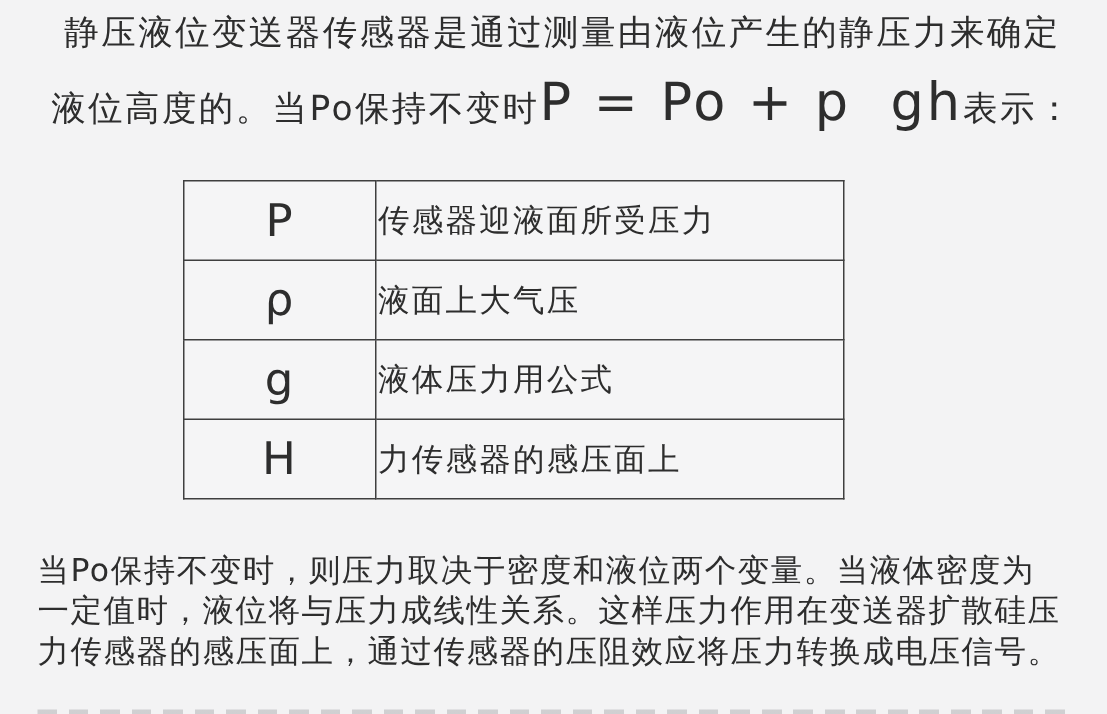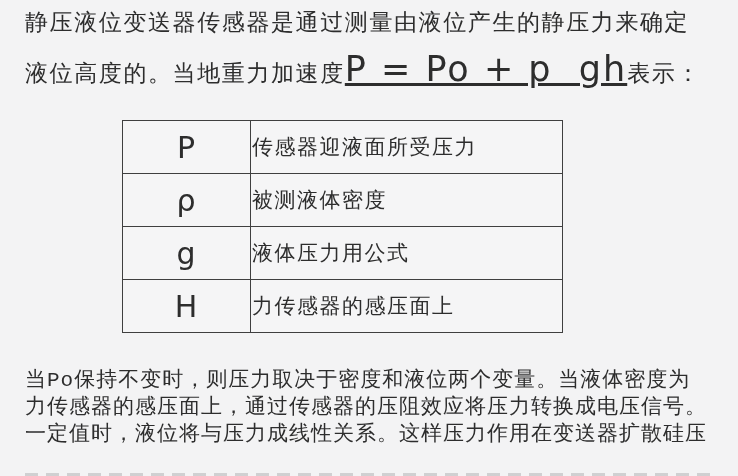--- a/index.html
+++ b/index.html
@@ -15,20 +15,21 @@
     color: #2d2d2d;
     font-family: "DejaVu Sans", "Liberation Sans", sans-serif;
   }
 
   
   .intro {
     position: absolute;
     left: 25px;
     top: 6px;
     width: 700px;
+    text-align: center;
   }
   .intro-line1 {
     font-size: 23px;
     letter-spacing: 1.6px;
     line-height: 32px;
     font-weight: 500;
     white-space: nowrap;
   }
   .intro-line2 {
     margin-top: 9px;
@@ -36,21 +37,20 @@
     letter-spacing: 1.6px;
     line-height: 44px;
     font-weight: 500;
     white-space: nowrap;
   }
   .formula {
     font-size: 35px;
     letter-spacing: 2px;
     white-space: pre;
     font-weight: 400;
-    text-decoration: underline;
   }
 
   
   .symbol-table {
     position: absolute;
     left: 122px;
     top: 120px;
     width: 441px;
     height: 213px;
     border-collapse: collapse;
@@ -77,21 +77,20 @@
   
   .footer {
     position: absolute;
     left: 25px;
     top: 367px;
     width: 705px;
     font-size: 21px;
     letter-spacing: 1px;
     line-height: 27px;
     font-weight: 500;
-    font-family: Liberation Mono, monospace;
   }
   .footer .f-line {
     white-space: nowrap;
   }
 
   
   .cropped-strip {
     position: absolute;
     left: 25px;
     bottom: 0;
@@ -104,44 +103,44 @@
     );
     opacity: 0.65;
   }
 </style>
 </head>
 <body>
 
 <div class="intro">
   <div class="intro-line1">静压液位变送器传感器是通过测量由液位产生的静压力来确定</div>
   <div class="intro-line2">
-    <span>液位高度的。当地重力加速度</span><span class="formula">P = Po + p  gh</span><span>表示：</span>
+    <span>液位高度的。当Po保持不变时</span><span class="formula">P = Po + p  gh</span><span>表示：</span>
   </div>
 </div>
 
 <table class="symbol-table">
   <tbody>
     <tr>
       <td class="sym">P</td>
       <td class="desc">传感器迎液面所受压力</td>
     </tr>
     <tr>
       <td class="sym">ρ</td>
-      <td class="desc">被测液体密度</td>
+      <td class="desc">液面上大气压</td>
     </tr>
     <tr>
       <td class="sym">g</td>
       <td class="desc">液体压力用公式</td>
     </tr>
     <tr>
       <td class="sym">H</td>
       <td class="desc">力传感器的感压面上</td>
     </tr>
   </tbody>
 </table>
 
 <div class="footer">
   <div class="f-line">当Po保持不变时，则压力取决于密度和液位两个变量。当液体密度为</div>
+  <div class="f-line">一定值时，液位将与压力成线性关系。这样压力作用在变送器扩散硅压</div>
   <div class="f-line">力传感器的感压面上，通过传感器的压阻效应将压力转换成电压信号。</div>
-  <div class="f-line">一定值时，液位将与压力成线性关系。这样压力作用在变送器扩散硅压</div>
 </div>
 
 <div class="cropped-strip"></div>
 
 </body></html>

